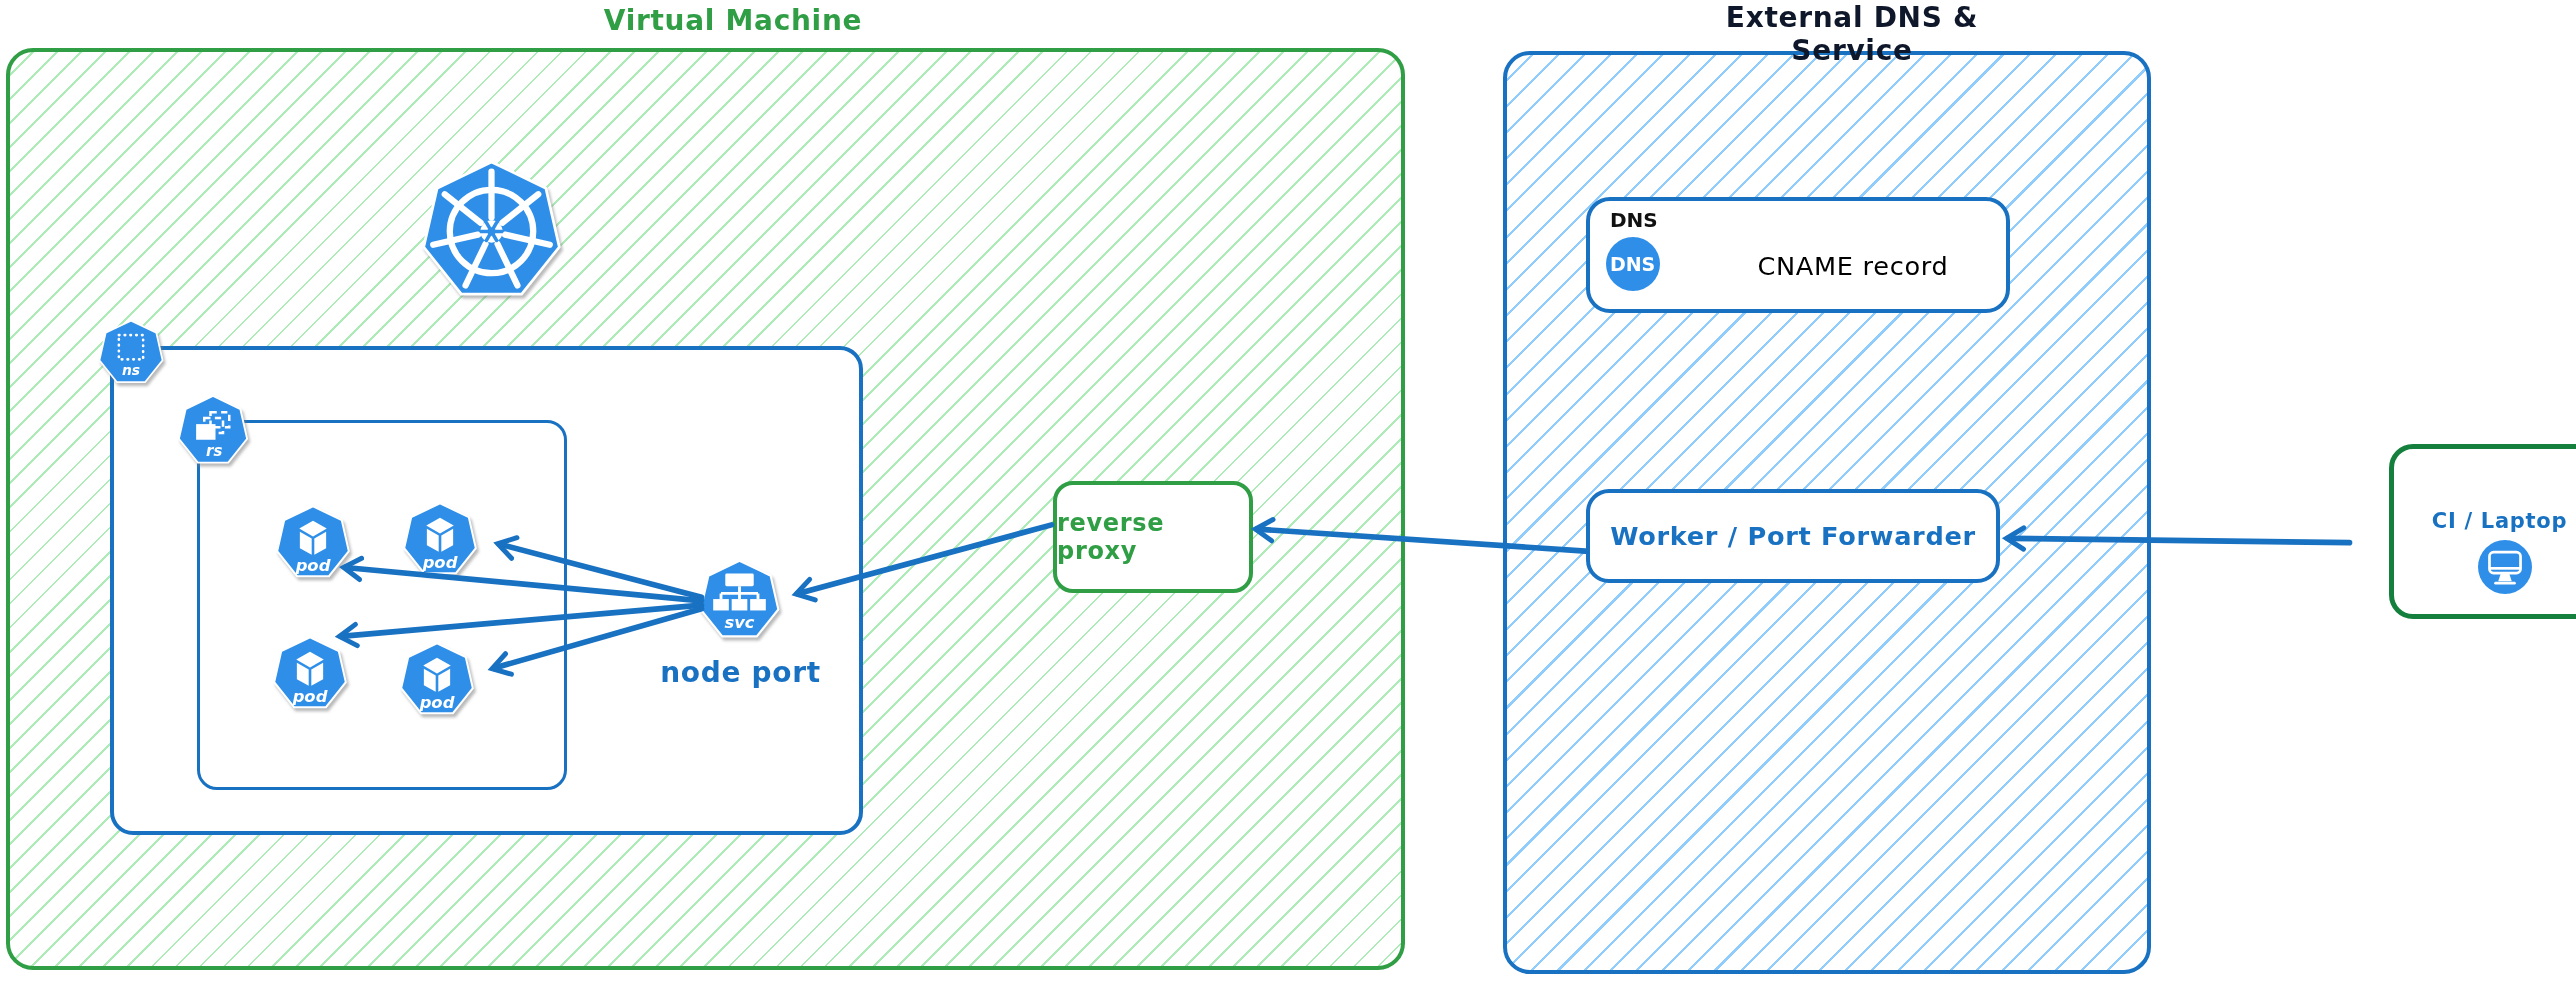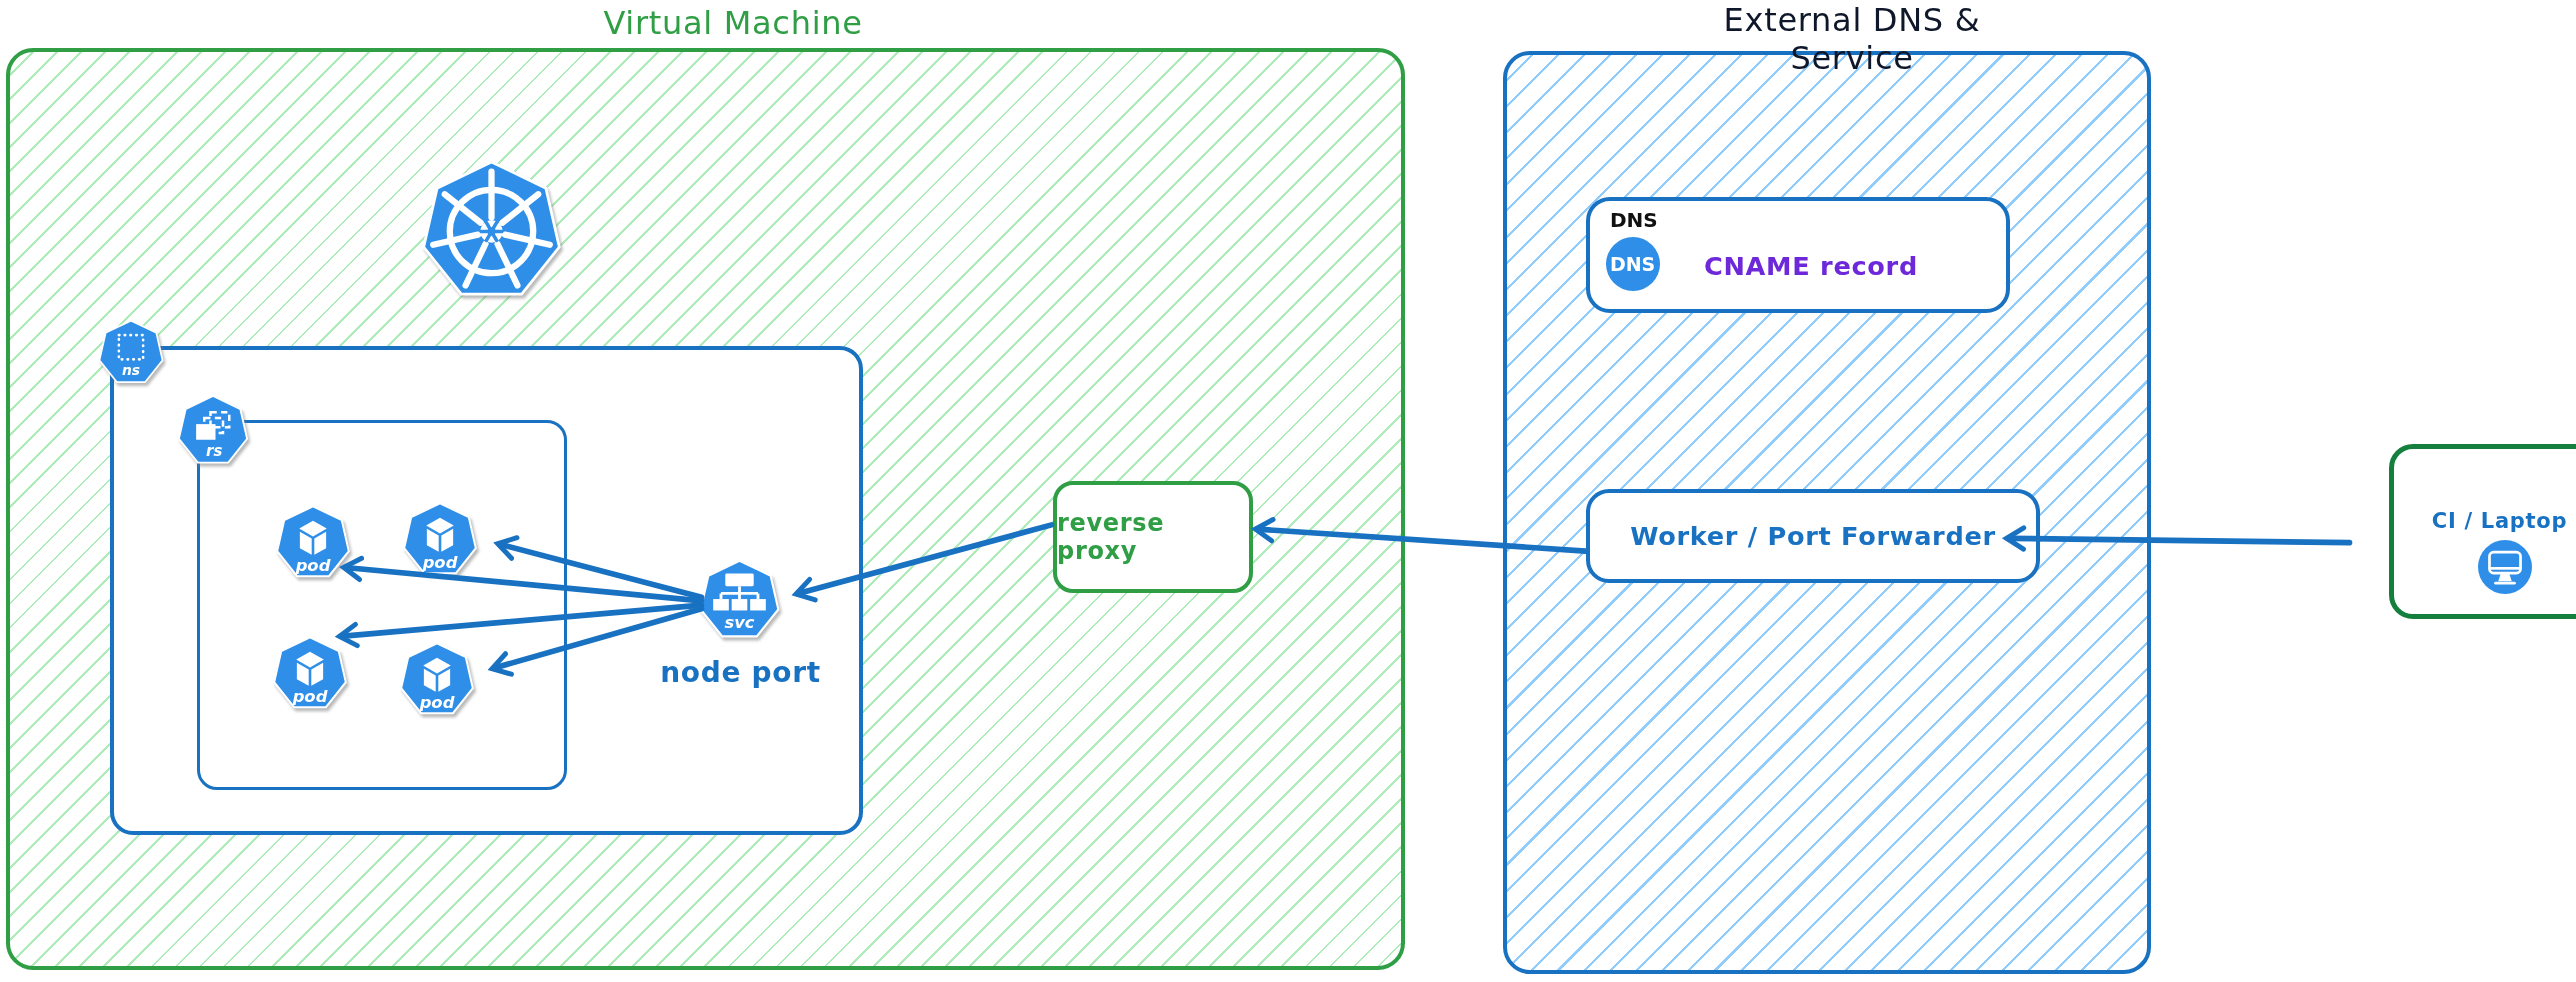--- a/index.html
+++ b/index.html
@@ -22,21 +22,21 @@
   .ext-box {
     left:1503px; top:51px; width:648px; height:923px;
     border:4.3px solid #1971c2; border-radius:27px;
     background-image:repeating-linear-gradient(135deg,
       rgba(116,192,252,0.0) 0px, rgba(116,192,252,0.0) 16.3px,
       rgba(116,192,252,0.8) 16.3px, rgba(116,192,252,0.8) 18.5px);
     z-index:1;
   }
 
   
-  .diagram-title { font-size:32px; font-weight:normal; text-align:center; letter-spacing:0.7px; z-index:6; }
+  .diagram-title { font-size:28px; font-weight:bold; text-align:center; letter-spacing:0.7px; z-index:6; }
   .vm-title  { left:591px;  top:4.3px;  width:284px; color:#2f9e44; }
   .ext-title { left:1710px; top:1px;  width:284px; color:#0f172a; }
   .node-port-label { left:634px; top:656px; width:213px; text-align:center;
                      font-size:28px; color:#1971c2; font-weight:bold; letter-spacing:0.7px; z-index:6; }
 
   
   .ns-box {
     left:110px; top:346px; width:753px; height:489px;
     background:#ffffff; border:4.3px solid #1971c2; border-radius:23px; z-index:2;
   }
@@ -54,25 +54,25 @@
     left:1586px; top:197px; width:424px; height:116px;
     background:#ffffff; border:4.3px solid #1971c2; border-radius:24px; z-index:4;
   }
   .dns-tag { left:20px; top:7px; font-size:20px; font-weight:bold; color:#111111; z-index:5; }
   .dns-badge {
     left:15.6px; top:36px; width:54px; height:54px; border-radius:50%;
     background:#2f8fe8; color:#ffffff; font-size:19px; font-weight:bold;
     display:flex; align-items:center; justify-content:center; z-index:5;
   }
   .cname-label {
-    left:114px; top:50px; width:298px; text-align:left;
-    font-size:25.6px; font-weight:bold; color:#6d28d9; letter-spacing:0.7px; z-index:5;
+    left:114px; top:50px; width:298px; text-align:center;
+    font-size:25.6px; font-weight:normal; color:#000000; letter-spacing:0.7px; z-index:5;
   }
   .worker-box {
-    left:1586px; top:489px; width:454px; height:94px;
+    left:1586px; top:489px; width:414px; height:94px;
     background:#ffffff; border:4.3px solid #1971c2; border-radius:23px;
     display:flex; align-items:center; justify-content:center;
     font-size:25.6px; font-weight:bold; color:#1971c2; letter-spacing:0.7px; z-index:4;
   }
   .ci-box {
     left:2349px; top:444px; width:221px; height:175px;
     background:#ffffff; border:5px solid #15803d; border-radius:24px; z-index:4;margin-left:40px;
   }
   .ci-label { left:0px; top:60px; width:100%; text-align:center;
               font-size:21px; font-weight:bold; color:#1971c2; letter-spacing:0.7px; z-index:5; }

